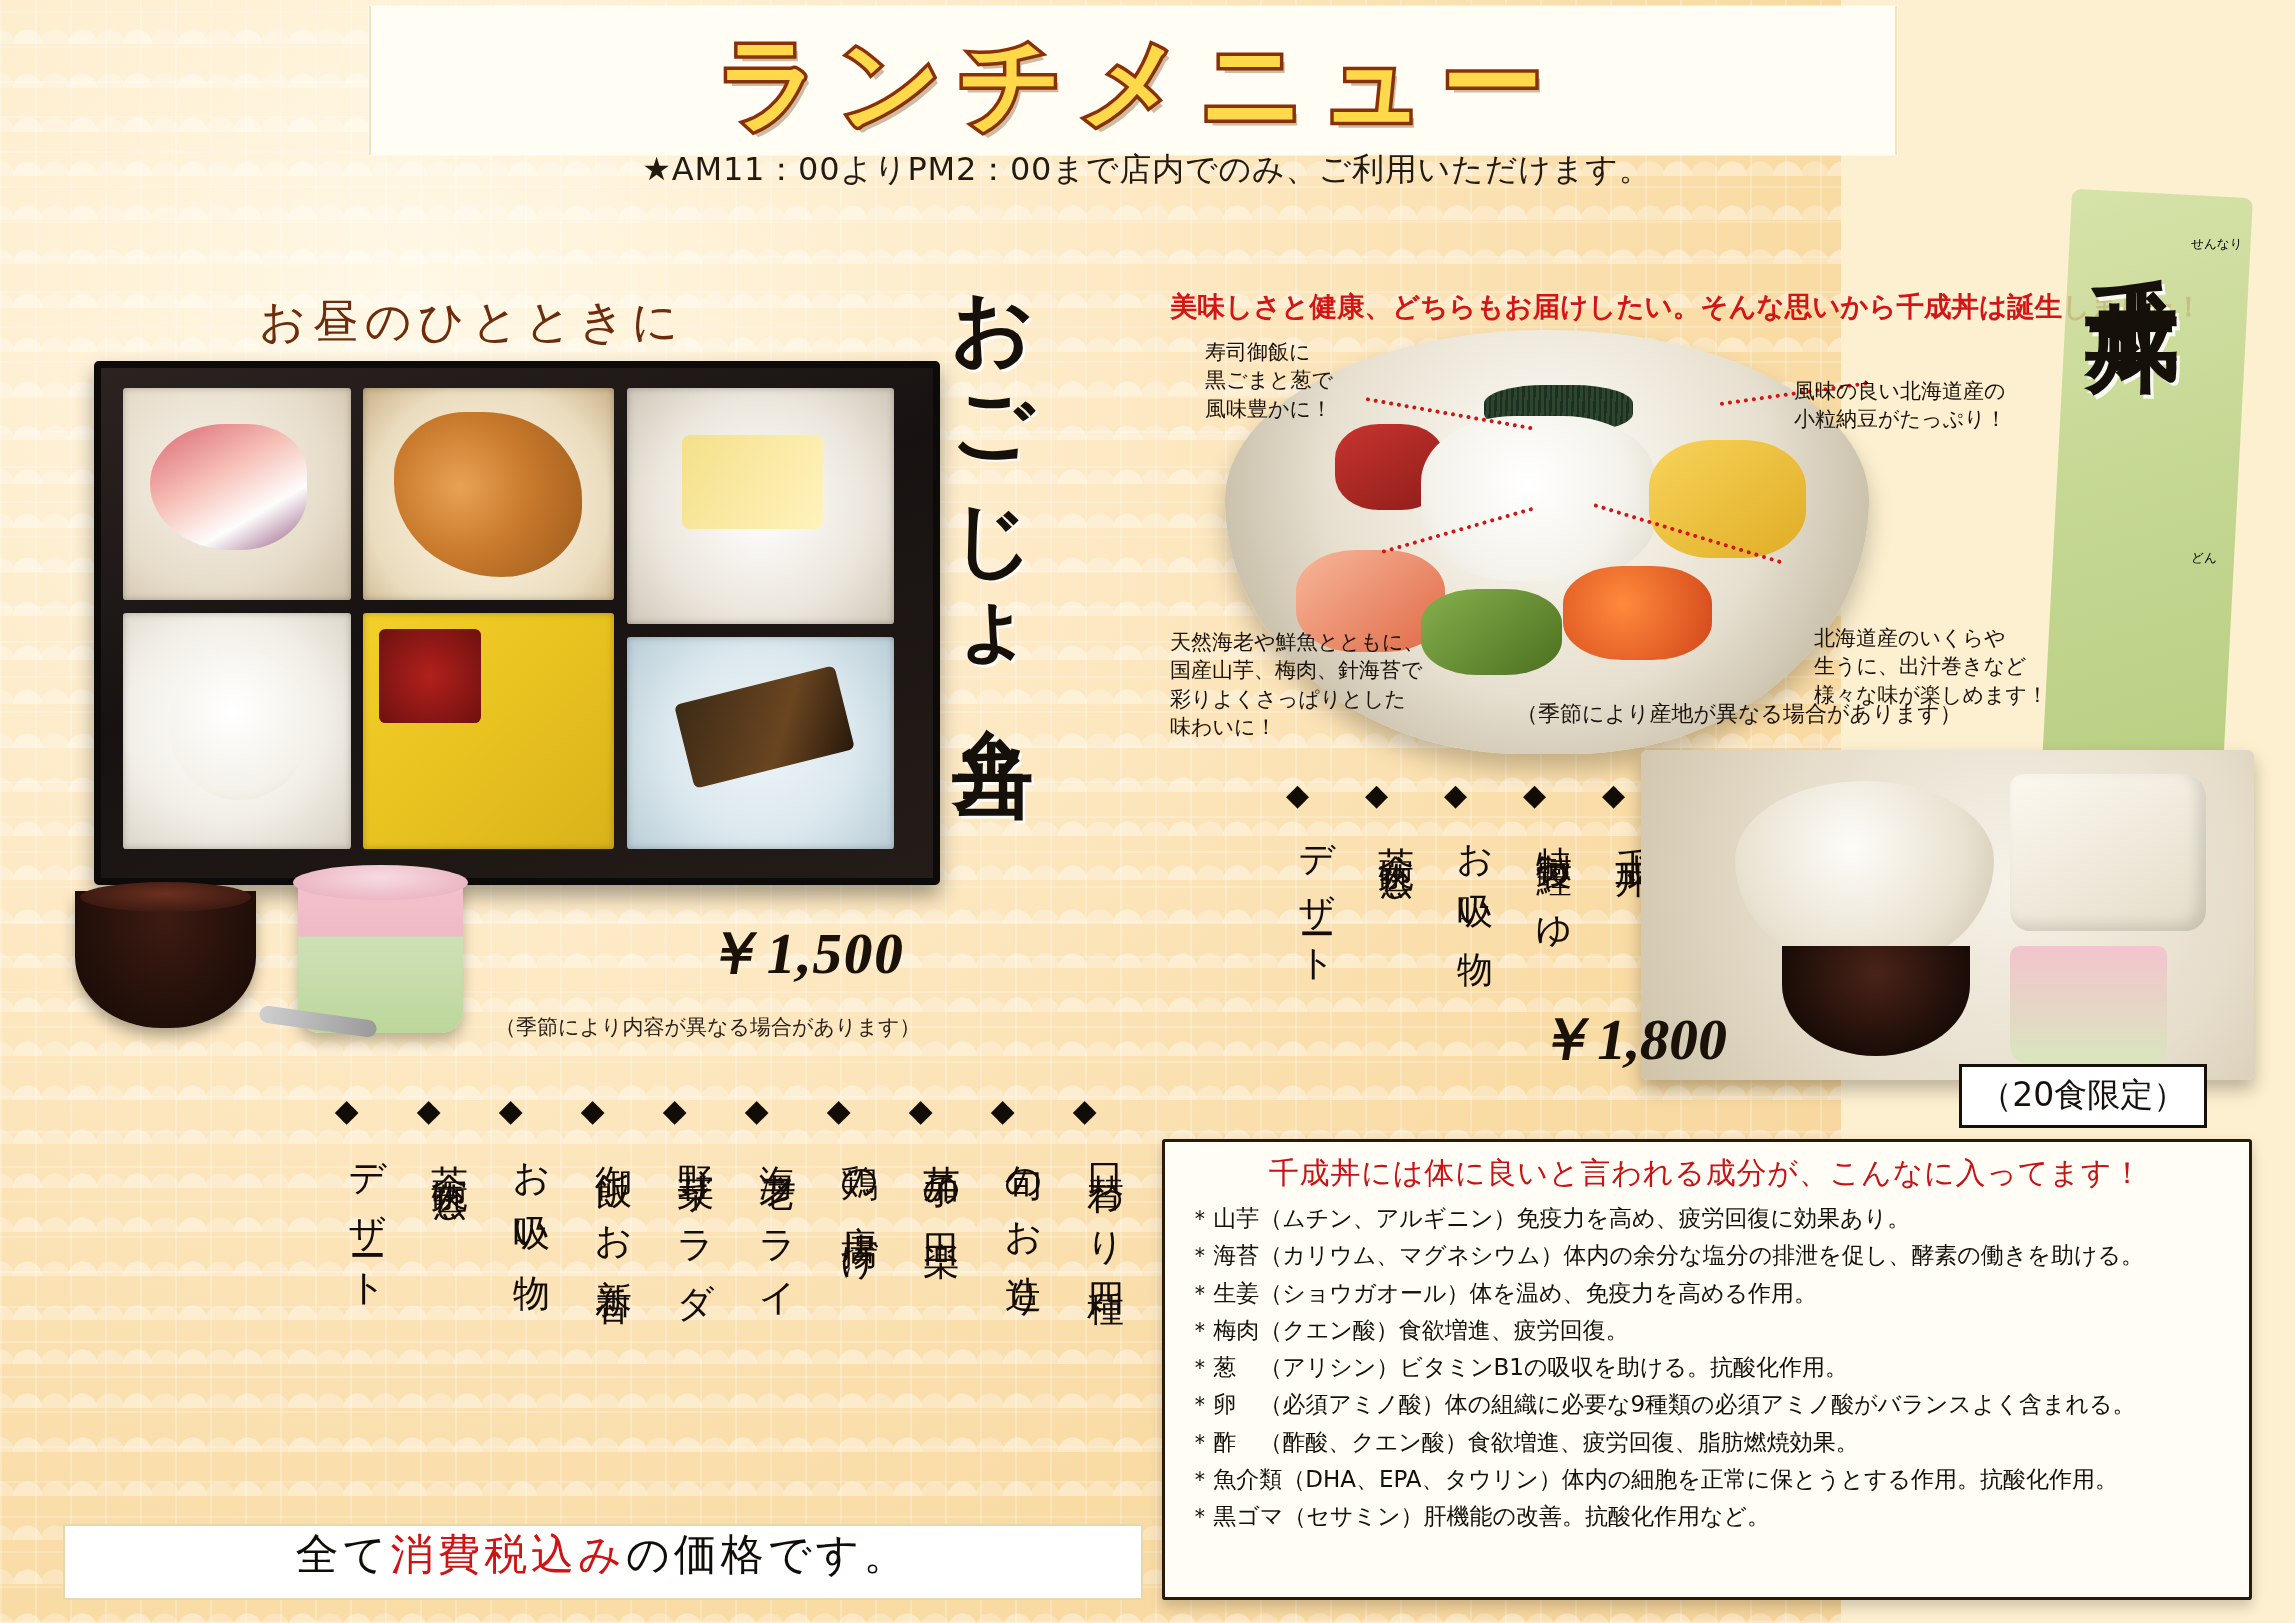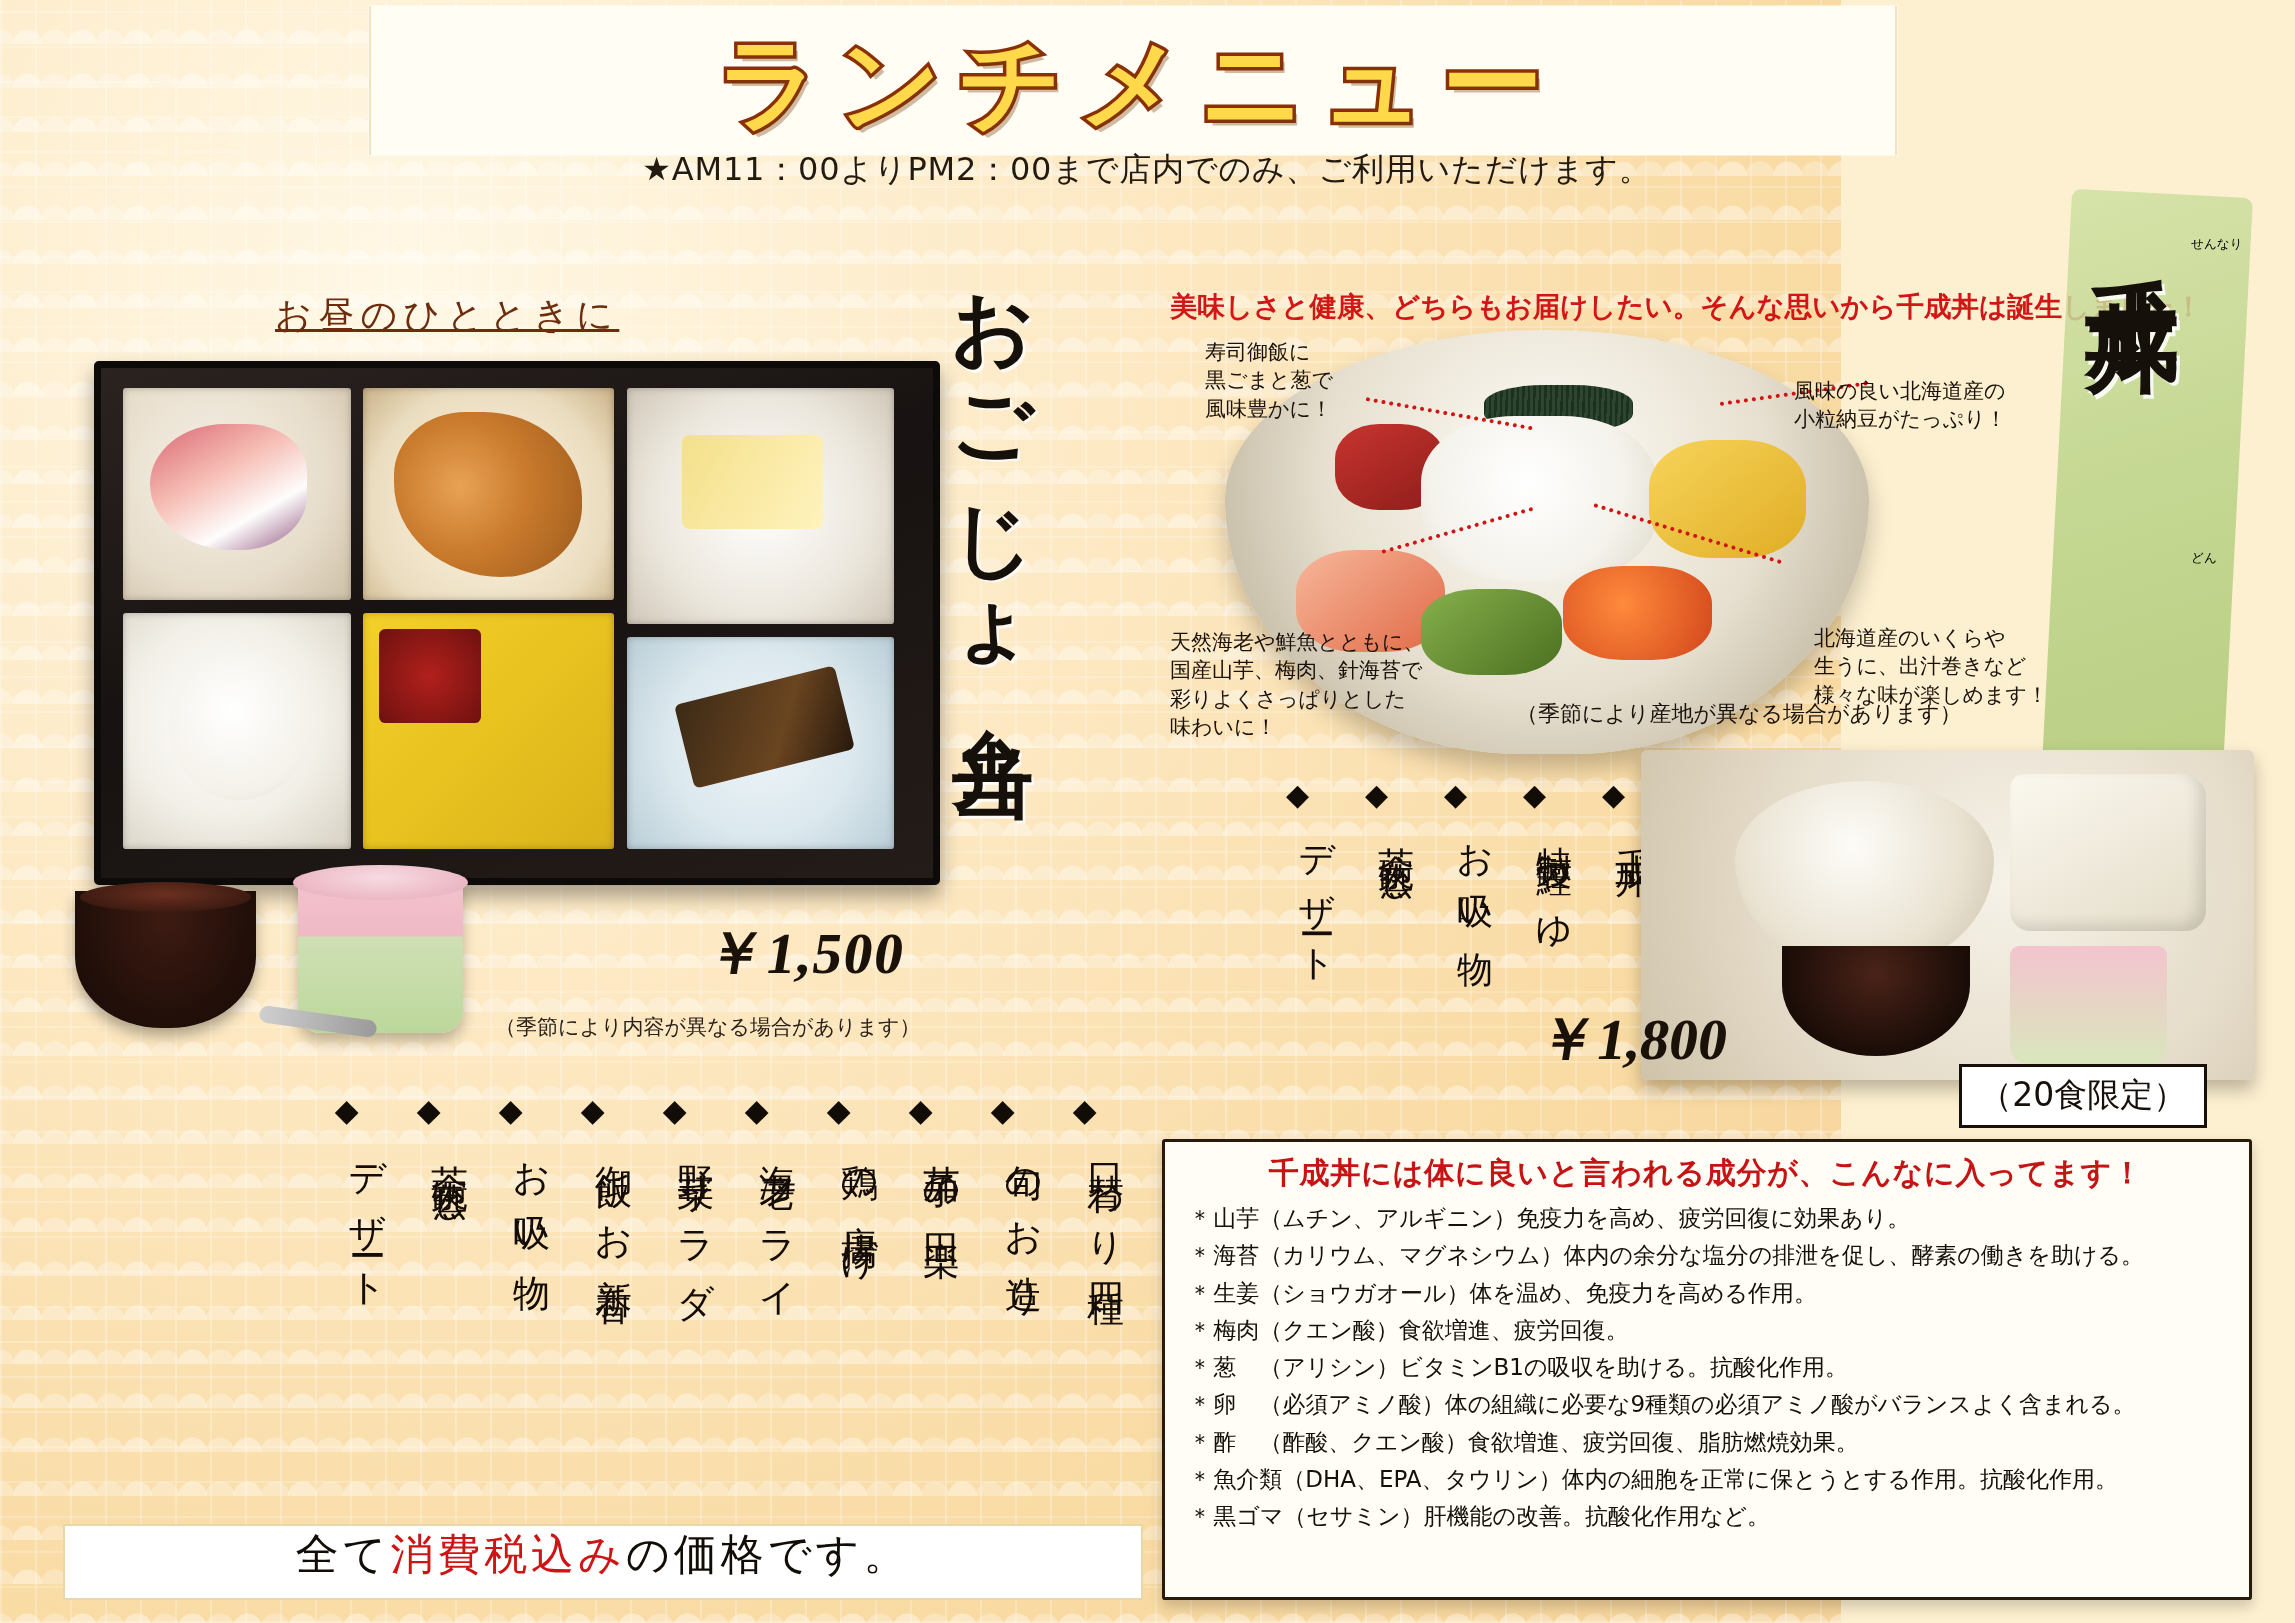--- a/index.html
+++ b/index.html
@@ -67,26 +67,25 @@
     text-align: center;
     font-size: 32px;
     color: #231a10;
     letter-spacing: 0.8px;
     white-space: nowrap;
   }
 
   
   .lunch-lead {
     position: absolute;
-    left: 275px; top: 291px;
-    font-size: 36px;
+    left: 259px; top: 291px;
+    font-size: 46px;
     color: #6d2c0c;
     letter-spacing: 6.3px;
     white-space: nowrap;
-    text-decoration: underline;
   }
   .bento-photo {
     position: absolute;
     left: 94px; top: 361px;
     width: 832px; height: 510px;
     background: linear-gradient(160deg,#2b2320 0%, #171211 45%, #241c18 100%);
     border: 7.9px solid #0d0b0a;
     border-radius: 4.7px;
     box-shadow: 0 11px 20.4px rgba(0,0,0,.35);
     overflow: hidden;
@@ -403,21 +402,21 @@
     border: 3.1px solid #2a1a0c;
     border-radius: 3.1px;
     box-shadow: 0 6.3px 12.6px rgba(0,0,0,.18);
   }
   .benefits-title {
     position: absolute;
     left: 19px; top: 11px;
     width: 1044px;
     text-align: center;
     font-size: 30px;
-    font-weight: bold;
+    font-weight: normal;
     color: #c61414;
     letter-spacing: 0.8px;
     white-space: nowrap;
   }
   .benefits-list {
     position: absolute;
     left: 23.6px; top: 58px;
     width: 1044px;
   }
   .benefits-list li {

